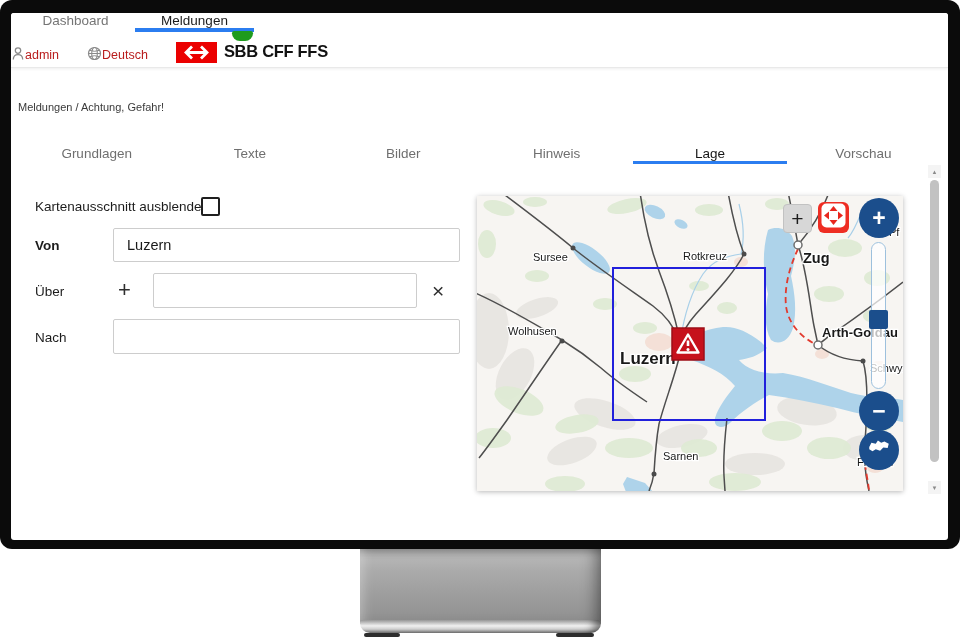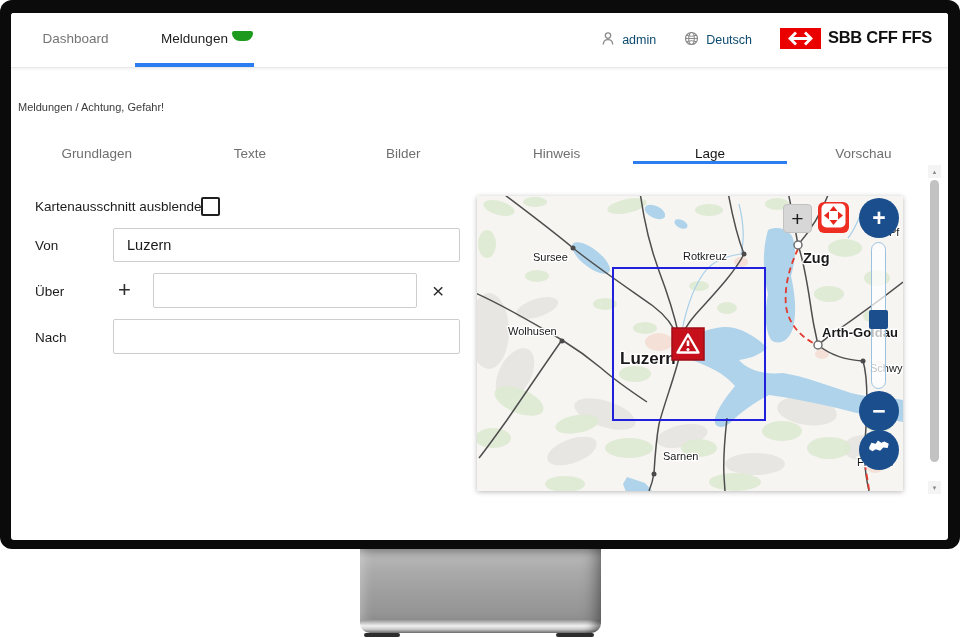--- a/index.html
+++ b/index.html
@@ -7,27 +7,27 @@
   
   .bezel{position:absolute;left:0;top:0;width:960px;height:549px;background:#0b0b0b;border-radius:12px;}
   .stand{position:absolute;left:360px;top:549px;width:241px;height:89px;}
   .stand-body{position:absolute;left:0;top:0;right:0;bottom:14px;background:linear-gradient(180deg,#bdbdbd 0%,#aaa 30%,#989898 75%,#8e8e8e 100%);box-shadow:inset -12px 0 16px -8px rgba(0,0,0,.45),inset 10px 0 14px -10px rgba(255,255,255,.5),inset 0 8px 8px -6px rgba(0,0,0,.35);}
   .stand-lip{position:absolute;left:0;right:0;bottom:5px;height:13px;border-radius:3px 3px 10px 10px;background:linear-gradient(180deg,#9a9a9a,#f0f0f0 45%,#cfcfcf 70%,#6c6c6c);box-shadow:inset -14px 0 10px -8px rgba(0,0,0,.5);}
   .foot{position:absolute;bottom:1px;height:4px;background:#2d2d2d;border-radius:2px;}
   .foot.l{left:4px;width:36px;} .foot.r{left:196px;width:38px;}
   
   .screen{position:absolute;left:11px;top:13px;width:937px;height:527px;background:#fff;border-radius:3px;overflow:hidden;}
   
-  .topnav{position:absolute;left:0;top:0;width:937px;height:55px;background:#fff;border-bottom:1px solid #e9e9e9;box-shadow:0 1px 3px rgba(0,0,0,.07);display:flex;justify-content:space-between;z-index:5;box-sizing:border-box;}
+  .topnav{position:absolute;left:0;top:0;width:937px;height:55px;background:#fff;border-bottom:1px solid #e9e9e9;box-shadow:0 1px 3px rgba(0,0,0,.07);display:flex;justify-content:space-between;z-index:5;box-sizing:border-box;flex-direction:column;}
   .nav-left{display:flex;padding-left:5px;}
   .nav-item{width:119px;display:flex;align-items:center;justify-content:center;font-size:13.5px;color:#757575;position:relative;cursor:pointer;border-bottom:4px solid transparent;box-sizing:border-box;}
   .nav-item.active{color:#1c1c1c;border-bottom-color:var(--accent-blue,#2b7df0);}
   .badge{position:absolute;right:1px;top:18px;width:21px;height:10px;background:var(--badge-green,#1e9b1e);border-radius:3px 3px 11px 11px;}
   .nav-right{display:flex;align-items:center;gap:28px;padding-right:16px;}
-  .nav-chip{display:flex;align-items:center;gap:7px;color:#0c4a6e;font-size:12.5px;cursor:pointer;}
+  .nav-chip{display:flex;align-items:center;color:#b91c1c;font-size:12.5px;cursor:pointer;}
   .brand{display:flex;align-items:flex-start;gap:7px;}
   .brand-text{font-weight:700;font-size:16.5px;color:#111;letter-spacing:-.3px;white-space:nowrap;}
   
   .breadcrumb{position:absolute;left:7px;top:88px;font-size:11px;color:#3a3a3a;}
   .tabs{position:absolute;left:9px;top:126px;width:920px;height:32px;display:flex;align-items:center;}
   .tab{flex:1;display:flex;align-items:center;justify-content:center;font-size:13.5px;color:#6f6f6f;border-bottom:3px solid transparent;box-sizing:border-box;cursor:pointer;}
   .tab.active{color:#161616;border-bottom-color:var(--accent-blue,#2b7df0);}
   
   .f-label{position:absolute;font-size:13.5px;color:#1c1c1c;}
   .f-input{position:absolute;border:1px solid #cdcdcd;border-radius:2px;font-family:"Liberation Sans",sans-serif;font-size:14.5px;color:#1a1a1a;padding:0 13px;box-sizing:border-box;background:#fff;outline:none;}
@@ -127,21 +127,21 @@
           <span>Lage</span>
         </div>
       <div class="tab">
           <span>Vorschau</span>
         </div>
     </nav>
 
     <label class="f-label" style="left:24px;top:186px;">Kartenausschnitt ausblenden</label>
     <div class="checkbox"></div>
 
-    <label class="f-label" style="left:24px;top:225px;">Von</label>
+    <label class="f-label" style="left:24px;top:225px;font-weight:bold;">Von</label>
     <input class="f-input" style="left: 102px; top: 215px; width: 347px; height: 34px;" value="Luzern">
 
     <label class="f-label" style="left:24px;top:271px;">Über</label>
     <span class="ghost-icon" style="left:107px;top:266px;font-size:22px;">+</span>
     <input class="f-input" style="left: 142px; top: 260px; width: 264px; height: 35px;" value="">
     <span class="ghost-icon" style="left:421px;top:267px;font-size:21px;">×</span>
 
     <label class="f-label" style="left:24px;top:317px;">Nach</label>
     <input class="f-input" style="left: 102px; top: 306px; width: 347px; height: 35px;" value="">
 

